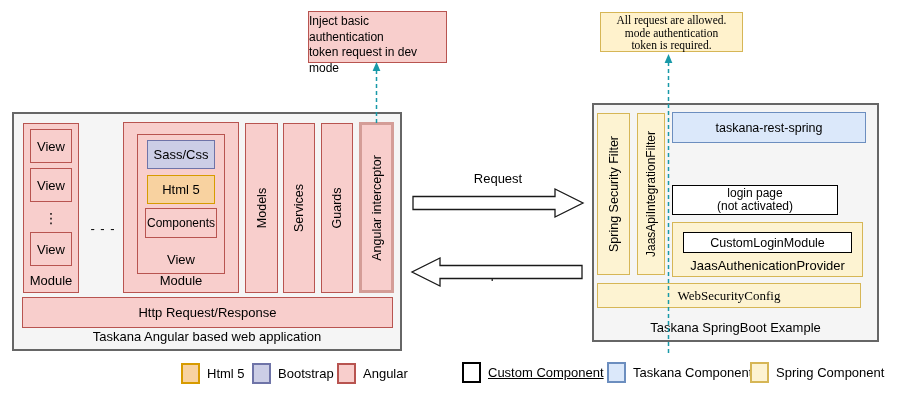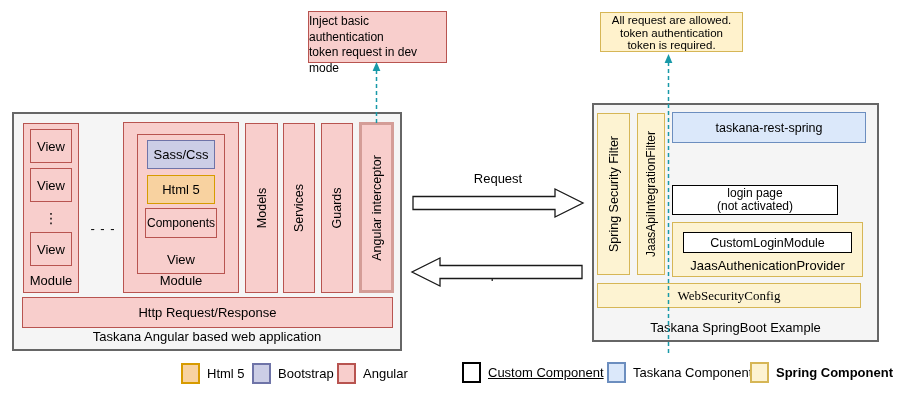--- a/index.html
+++ b/index.html
@@ -17,21 +17,21 @@
   .white-box{background:#ffffff;border:1.5px solid #000000;}
   .center{display:flex;align-items:center;justify-content:center;text-align:center;}
   .lbl{font-size:13px;}
   .lbl-s{font-size:12px;}
   .title{position:absolute;left:0;right:0;bottom:5px;text-align:center;font-size:13px;}
   .vcol .vtext{position:absolute;top:50%;left:50%;
                transform:translate(-50%,-50%) rotate(-90deg);
                white-space:nowrap;font-size:12.5px;}
   .interceptor{background:#f8cecc;border:3px solid #d49d97;}
   .note-line{line-height:15.5px;font-size:12px;}
-  .note-line-sm{text-align:center;line-height:12.5px;font-size:11.5px;}
+  .note-line-sm{text-align:center;line-height:12.5px;font-size:11.5px;font-family:Liberation Serif, serif;}
   .legend-item{position:absolute;display:flex;align-items:center;gap:7px;height:24px;}
   .sw{display:inline-block;width:19px;height:21px;border:2px solid #000;box-sizing:border-box;}
   .legend-label{font-size:13px;white-space:nowrap;}
   svg.overlay{position:absolute;left:0;top:0;pointer-events:none;}
 </style>
 </head>
 <body>
 
 <div class="canvas">
 
@@ -75,21 +75,21 @@
   <div class="abs pink center lbl" style="left:22px;top:297px;width:371px;height:31px;">Http Request/Response</div>
 
   <div class="abs pink" style="left:308px;top:11px;width:139px;height:52px;padding-top:2px;">
     <div class="note-line">Inject basic authentication</div>
     <div class="note-line">token request in dev</div>
     <div class="note-line">mode</div>
   </div>
 
   <div class="abs yellow-note" style="left:600px;top:12px;width:143px;height:40px;padding-top:1px;">
     <div class="note-line-sm">All request are allowed.</div>
-    <div class="note-line-sm">token authentication</div>
+    <div class="note-line-sm">mode authentication</div>
     <div class="note-line-sm">token is required.</div>
   </div>
 
   <div class="abs lbl" style="left:413px;top:171px;width:170px;text-align:center;">Request</div>
   <div class="abs lbl" style="left:412px;top:246px;width:170px;text-align:center;margin-top:20px;">Response</div>
 
   <div class="abs container-box" style="left:592px;top:103px;width:287px;height:239px;">
     <div class="title">Taskana SpringBoot Example</div>
   </div>
 
@@ -127,21 +127,21 @@
     <span class="legend-label">Angular</span>
   </div>
   <div class="legend-item" style="left:462px;top:360px;text-decoration:underline;">
     <span class="sw" style="background:#ffffff;border-color:#000000"></span>
     <span class="legend-label">Custom Component</span>
   </div>
   <div class="legend-item" style="left:607px;top:360px;">
     <span class="sw" style="background:#dbe8fa;border-color:#6c8ebf"></span>
     <span class="legend-label">Taskana Component</span>
   </div>
-  <div class="legend-item" style="left:750px;top:360px;font-weight:bold;">
+  <div class="legend-item" style="left:750px;top:360px;">
     <span class="sw" style="background:#fdf3d2;border-color:#d6b656"></span>
     <span class="legend-label">Spring Component</span>
   </div>
 
   <svg class="overlay" width="900" height="403" viewBox="0 0 900 403">
 
     <polygon points="413,196.5 555,196.5 555,189 583,203 555,217 555,209.5 413,209.5" fill="#ffffff" stroke="#1a1a1a" stroke-width="1.3"></polygon>
 
     <polygon points="582,265.5 440,265.5 440,258 412,272 440,286 440,278.5 582,278.5" fill="#ffffff" stroke="#1a1a1a" stroke-width="1.3"></polygon>
 

